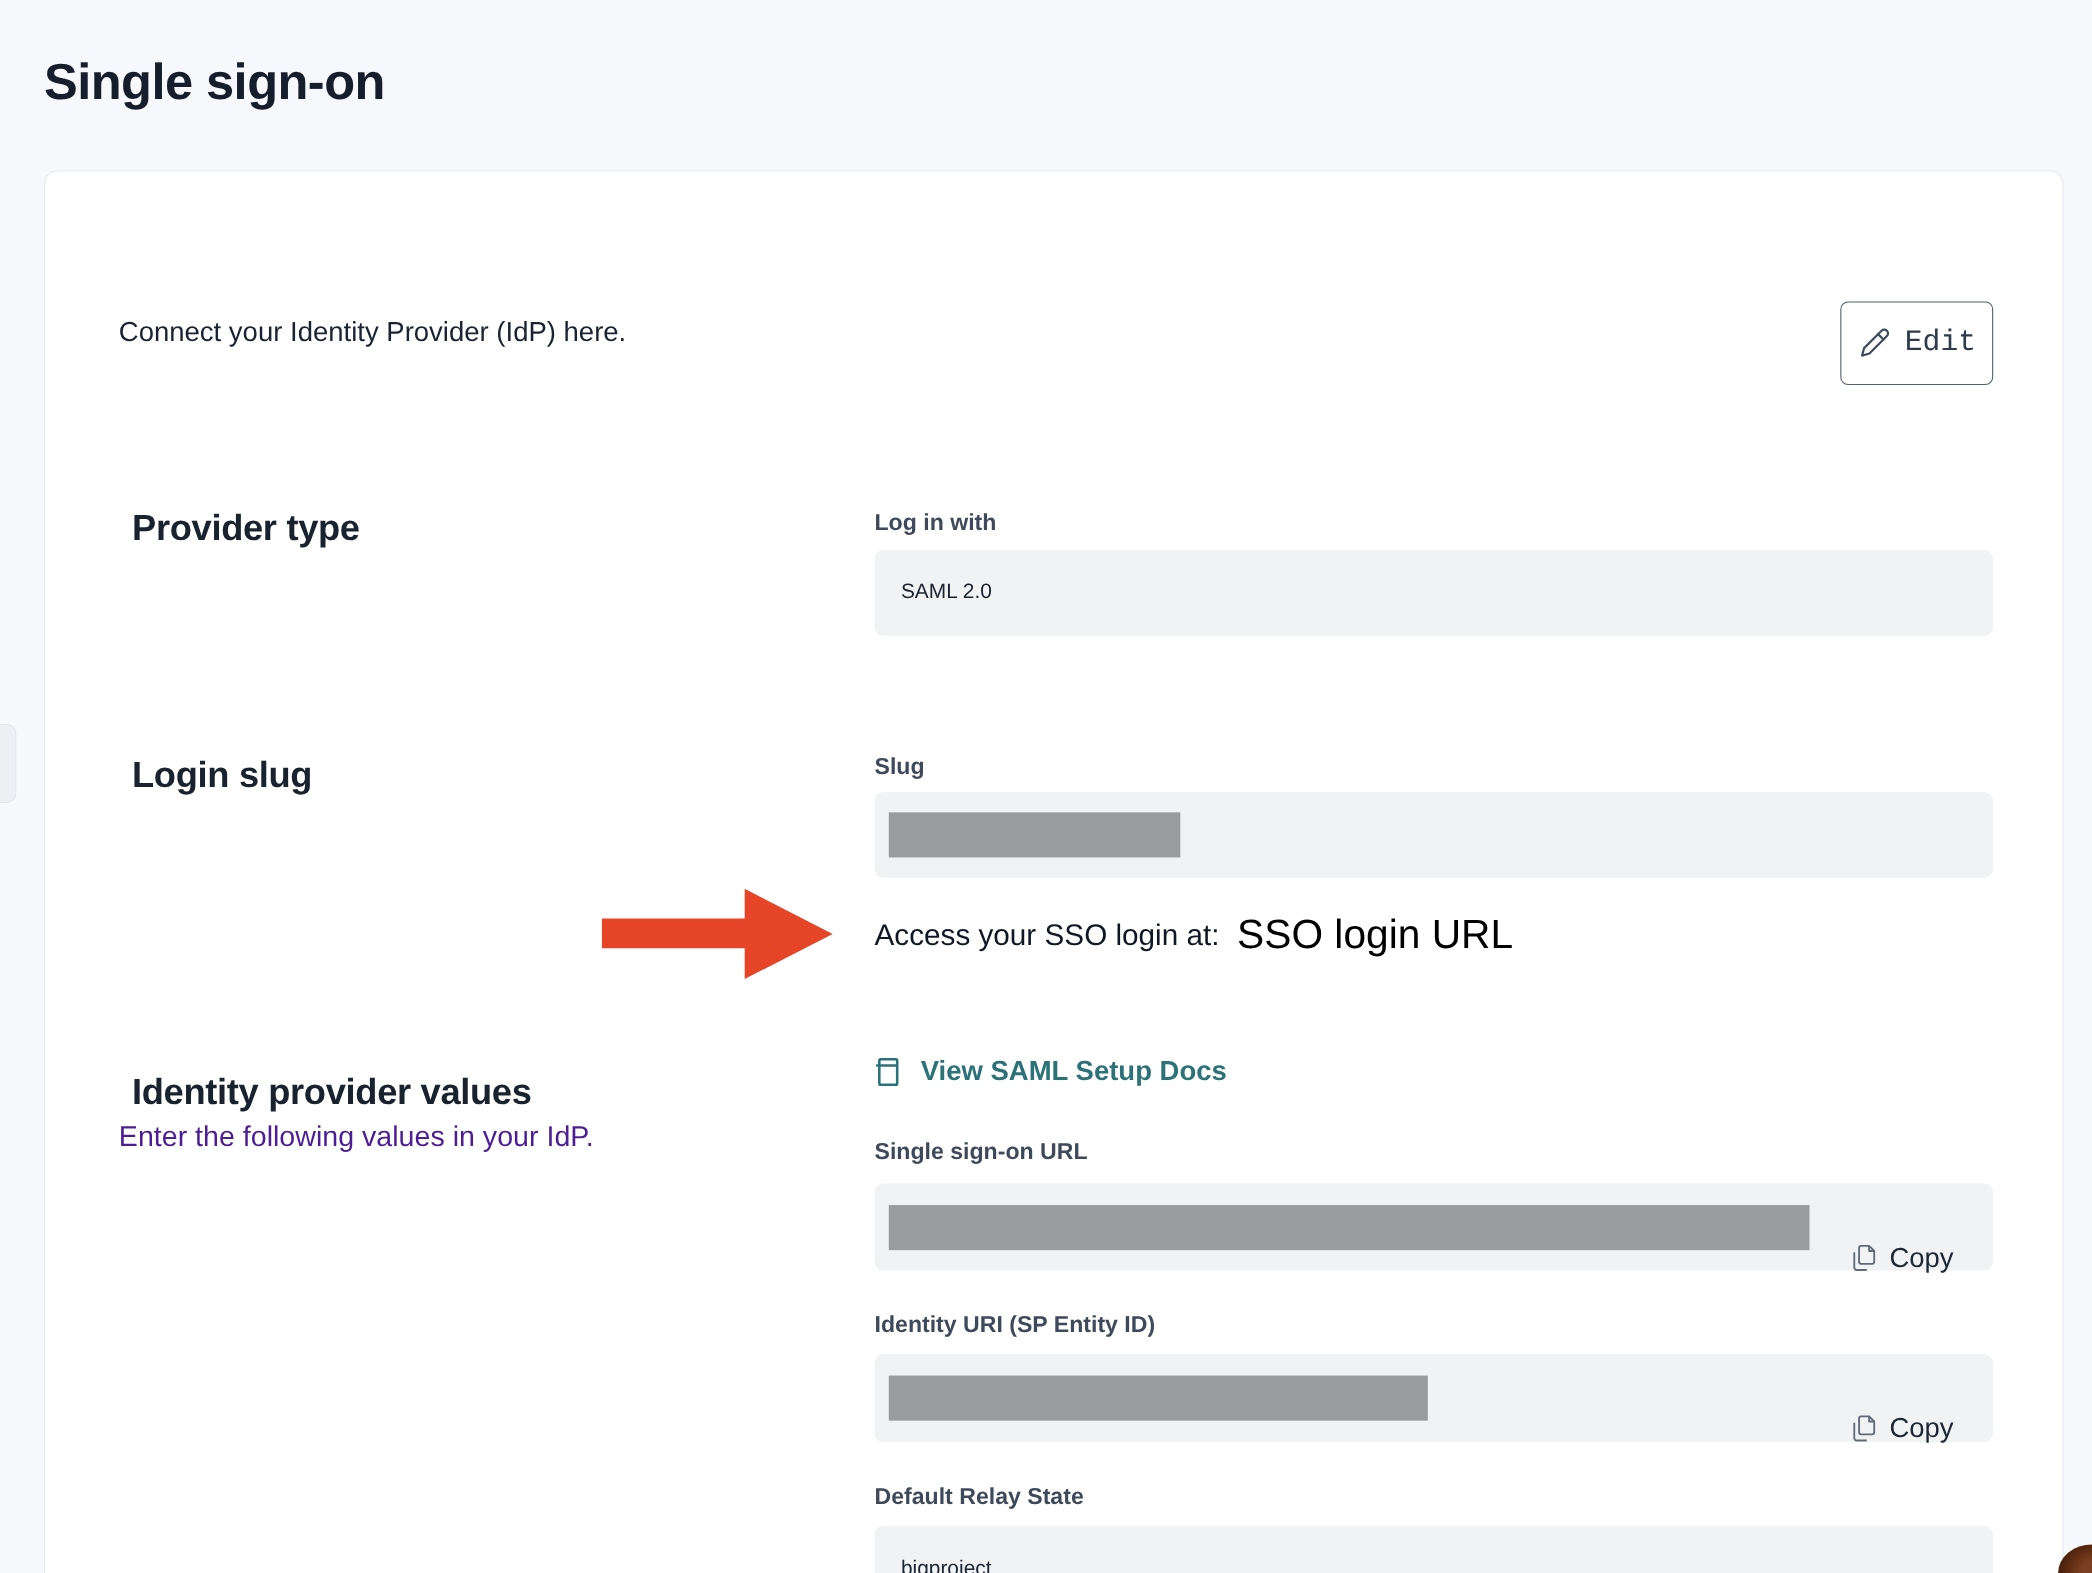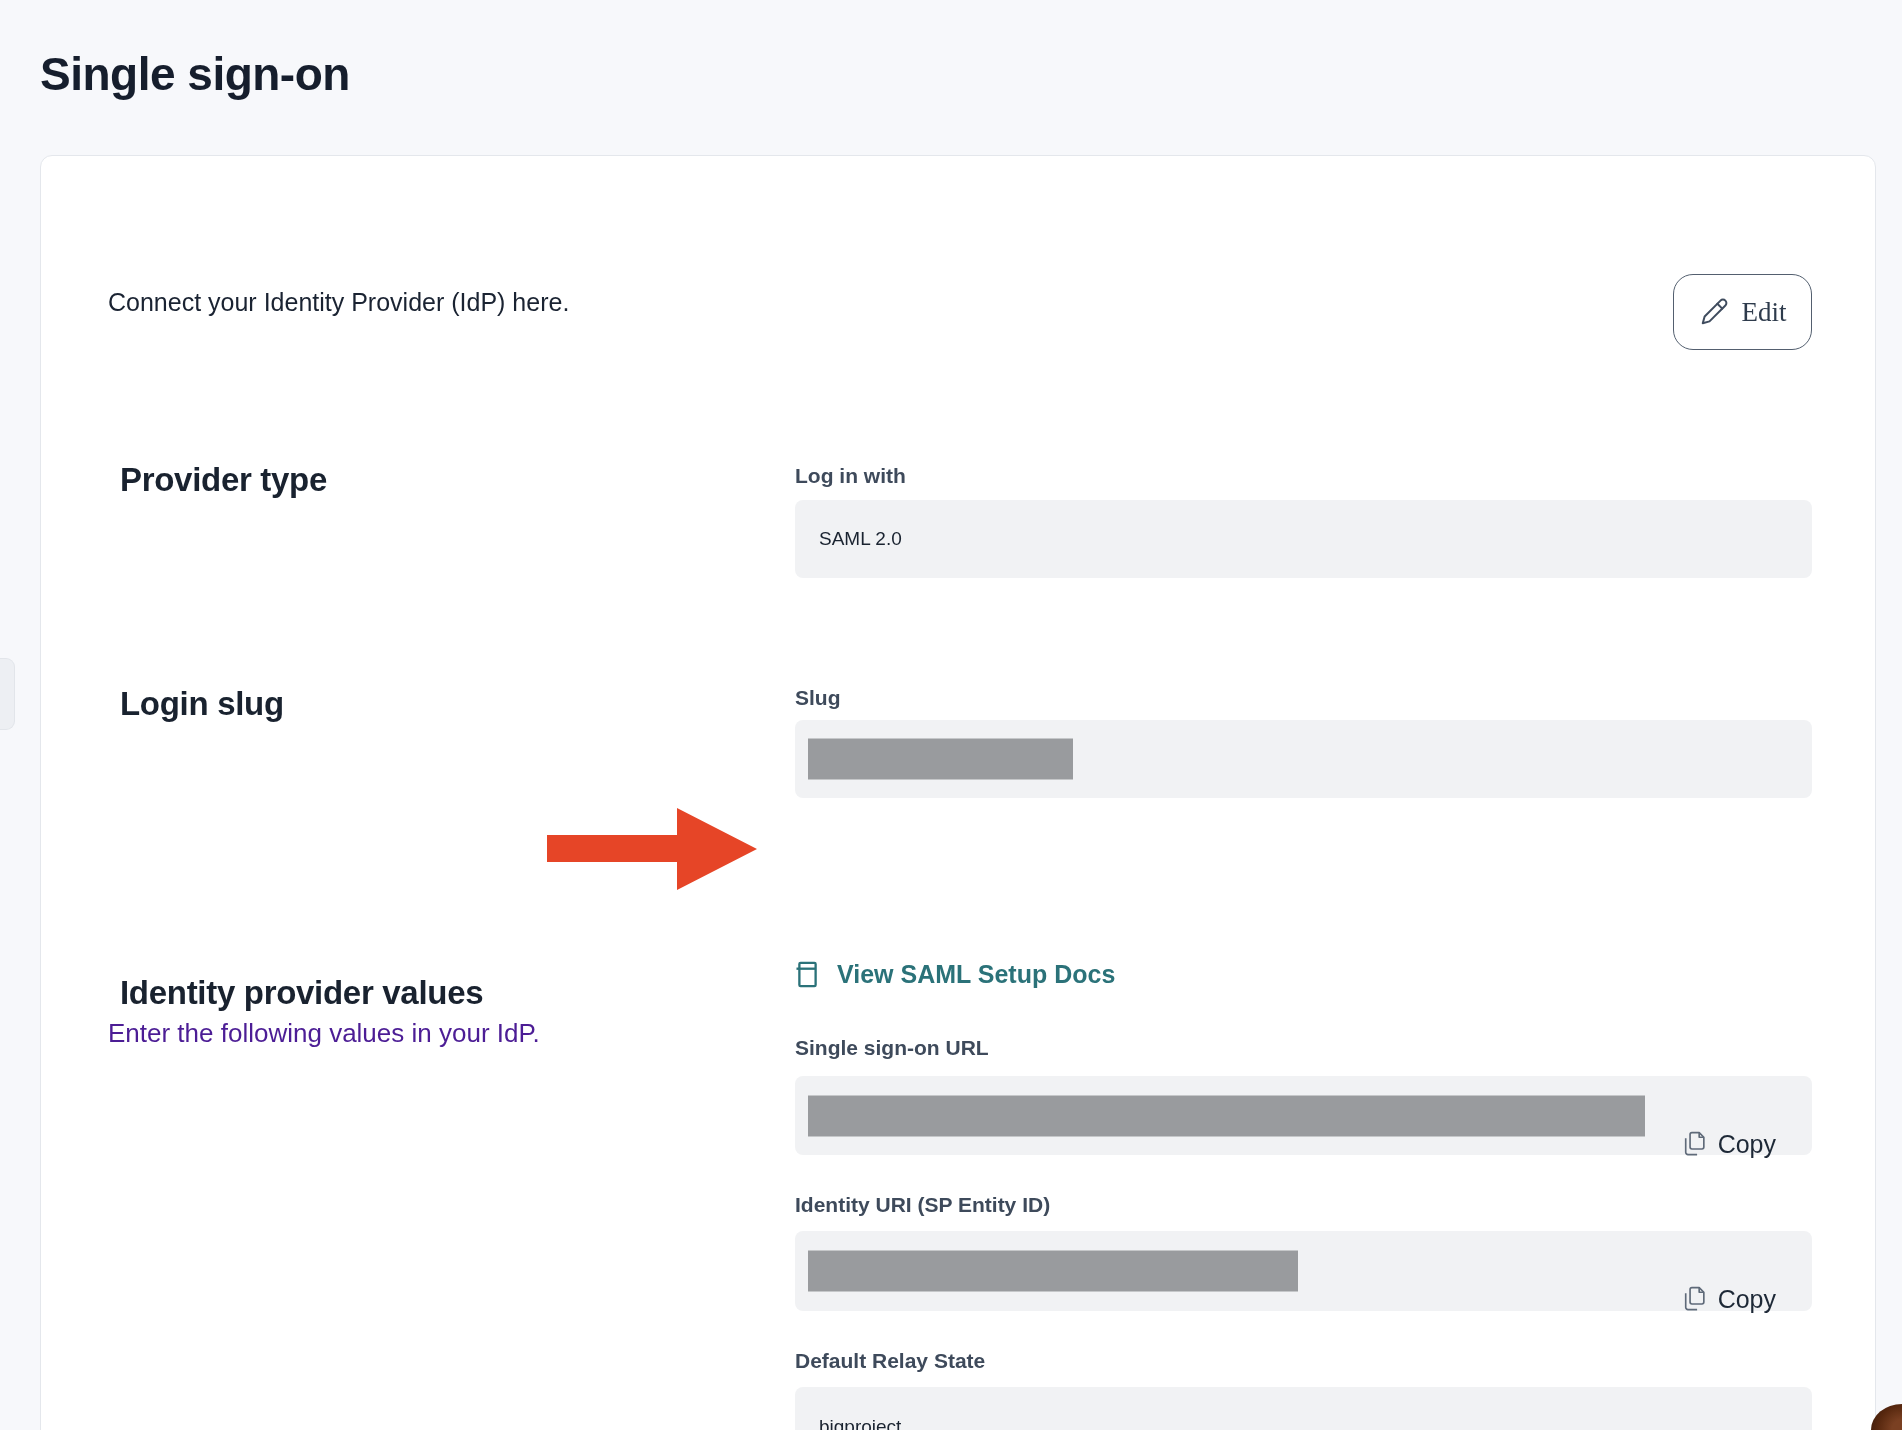--- a/index.html
+++ b/index.html
@@ -17,23 +17,23 @@
     position:absolute;left:40px;top:155px;width:1836px;height:1350px;
     background:#ffffff;border:1px solid #e4e7ec;border-radius:12px;
     box-sizing:border-box;
   }
   .intro{
     position:absolute;left:67px;top:132px;
     font-size:25px;color:#1a2332;
   }
   .edit-btn{
     position:absolute;left:1632px;top:118px;width:139px;height:76px;
-    background:#ffffff;border:1px solid #535f6f;border-radius:20px;
+    background:#ffffff;border:1px solid #535f6f;border-radius:7px;
     display:flex;align-items:center;justify-content:center;gap:13px;
-    cursor:pointer;font-family:Liberation Serif, serif;
+    cursor:pointer;font-family:Liberation Mono, monospace;
   }
   .edit-btn span{font-size:27px;color:#2e3b4c;}
   .section-heading{
     position:absolute;left:67px;margin:12px;
     font-size:33px;font-weight:700;color:#19222f;letter-spacing:-0.3px;
   }
   .section-sub{
     position:absolute;left:67px;top:862px;
     font-size:26px;color:#4c1d95;
   }
@@ -113,20 +113,24 @@
 
     <h2 class="section-heading" style="top:517px">Login slug</h2>
     <div class="field-label" style="top:530px">Slug</div>
     <div class="field" style="top:564px">
       <div class="redaction redact-slug"></div>
     </div>
 
     <svg class="arrow-annotation" width="210" height="82" viewBox="0 0 210 82">
       <polygon points="0,27 130,27 130,0 210,41 130,82 130,54 0,54" fill="#e64527"></polygon>
     </svg>
+    <div class="access-row">
+      <span class="access-prefix">Access your SSO login at:</span>
+      <span class="access-link">SSO login URL</span>
+    </div>
 
     <h2 class="section-heading" style="top:806px">Identity provider values</h2>
     <div class="section-sub">Enter the following values in your IdP.</div>
 
     <a class="docs-link">
       <svg width="25" height="29" viewBox="0 0 21 25" fill="none" stroke="#2b7279" stroke-width="2">
         <rect x="3.5" y="2.5" width="14" height="20" rx="1"></rect>
         <line x1="1" y1="7.5" x2="17.5" y2="7.5"></line>
       </svg>
       <span>View SAML Setup Docs</span>

